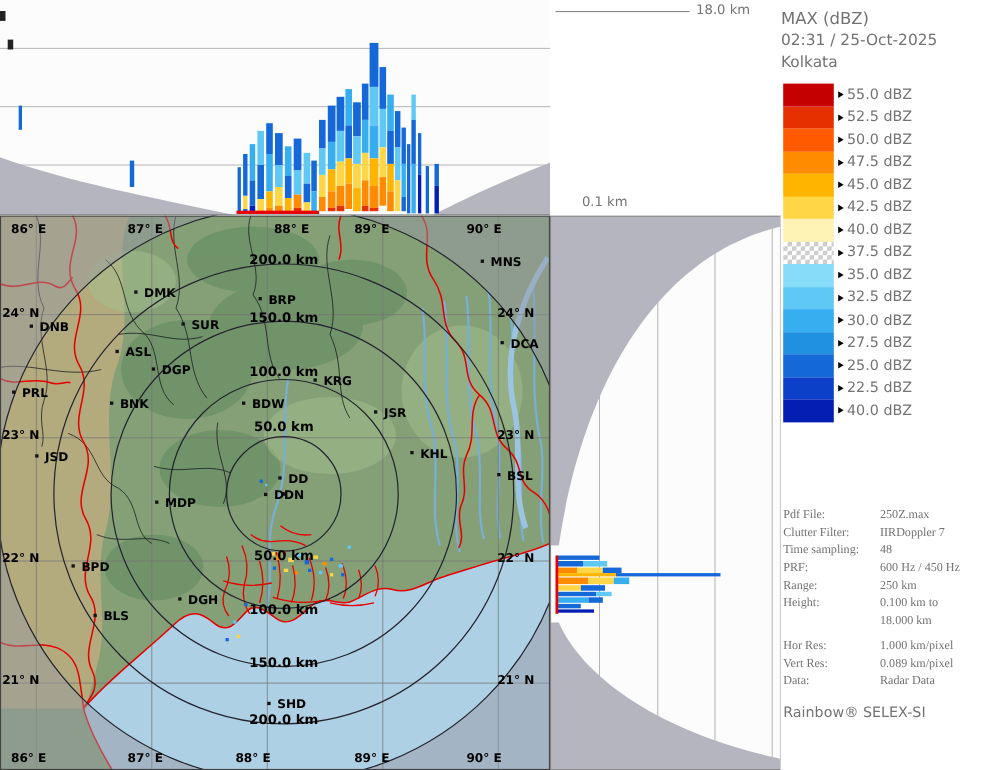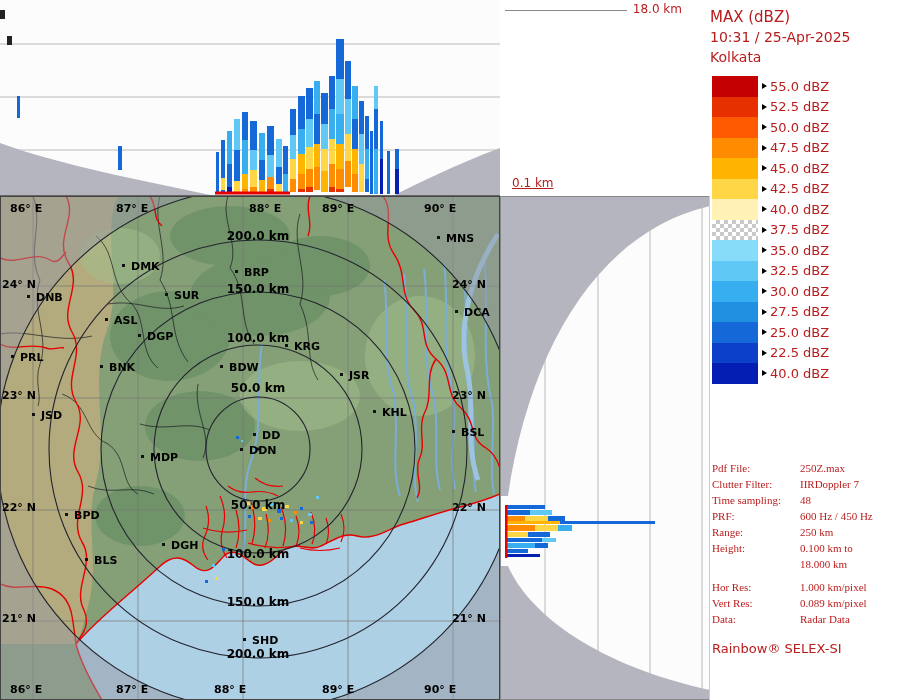--- a/index.html
+++ b/index.html
@@ -1,17 +1,17 @@
 <!DOCTYPE html>
 <html><head>
 <meta charset="utf-8">
 <style>
   html,body{margin:0;padding:0;background:#fff;}
   .stage{position:relative;width:906px;height:700px;background:#fff;overflow:hidden;
-         font-family:"DejaVu Sans", sans-serif;color:#b91c1c;}
+         font-family:"DejaVu Sans", sans-serif;color:#737373;}
   .stage *{box-sizing:border-box;}
   .panel{position:absolute;}
   #top-panel{left:0;top:0;width:500px;height:196px;}
   #corner{left:500px;top:0;width:210px;height:196px;background:#fff;}
   #legend{left:710px;top:0;width:196px;height:448px;background:#fff;}
   #infobox{left:710px;top:448px;width:196px;height:252px;background:#fff;}
   #map-panel{left:0;top:196px;width:500px;height:504px;}
   #side-panel{left:500px;top:196px;width:210px;height:504px;}
 
   .legend-head{margin-top:7px;font-size:15px;line-height:20px;}
@@ -28,21 +28,21 @@
   .llab{font-size:13px;align-self:center;white-space:nowrap;}
 
   #infobox{padding-top:12px;}
   .irow{font-size:11px;line-height:16px;padding-left:2px;white-space:nowrap;font-family:Liberation Serif, serif;}
   .irow.gap{margin-top:7px;}
   .ilab{display:inline-block;width:88px;}
   .ifooter{font-size:13px;padding-left:2px;margin-top:14px;}
 
   .ax{position:absolute;font-size:12px;white-space:nowrap;}
   #ax-top{right:28px;top:2px;}
-  #ax-bottom{left:12px;top:176px;text-decoration:underline;}
+  #ax-bottom{left:29px;top:176px;}
   #ax-line{position:absolute;left:5px;top:10px;width:122px;border-top:1px solid #888;}
 
   svg text{font-family:"DejaVu Sans", sans-serif;}
   text.geo{font-size:11px;font-weight:bold;fill:#000;}
   text.range{font-size:12px;font-weight:bold;fill:#000;}
 </style>
 </head>
 <body>
 
 <div class="stage">
@@ -160,21 +160,21 @@
 
   <div class="panel" id="corner">
     <div id="ax-line"></div>
     <div class="ax" id="ax-top">18.0 km</div>
     <div class="ax" id="ax-bottom">0.1 km</div>
   </div>
 
   <div class="panel" id="legend">
     <div class="legend-head">
       <div>MAX (dBZ)</div>
-      <div class="sub">10:31 / 25-Apr-2025</div>
+      <div class="sub">02:31 / 25-Oct-2025</div>
       <div class="sub">Kolkata</div>
     </div>
     <div class="legend-rows">
         <div class="lrow">
           <span class="chip" style="background: rgb(196, 0, 0);"></span>
           <span class="tri"></span>
           <span class="llab">55.0 dBZ</span>
         </div>
         <div class="lrow">
           <span class="chip" style="background: rgb(230, 48, 0);"></span>

